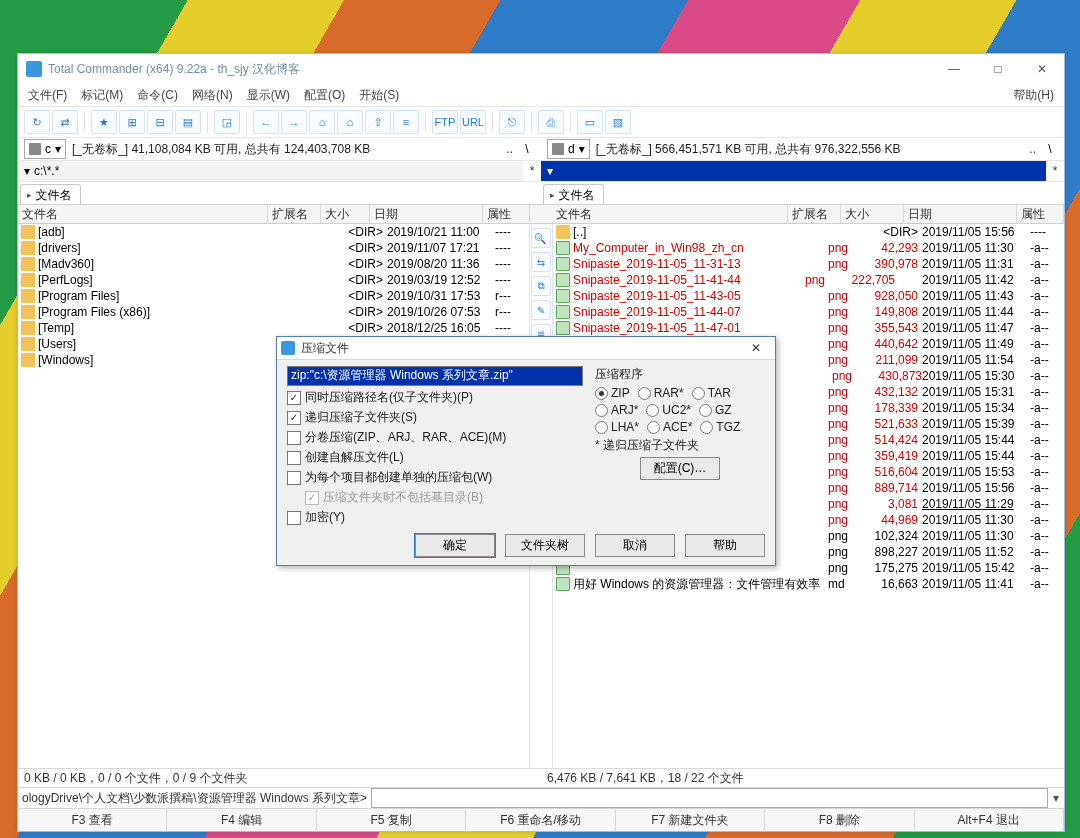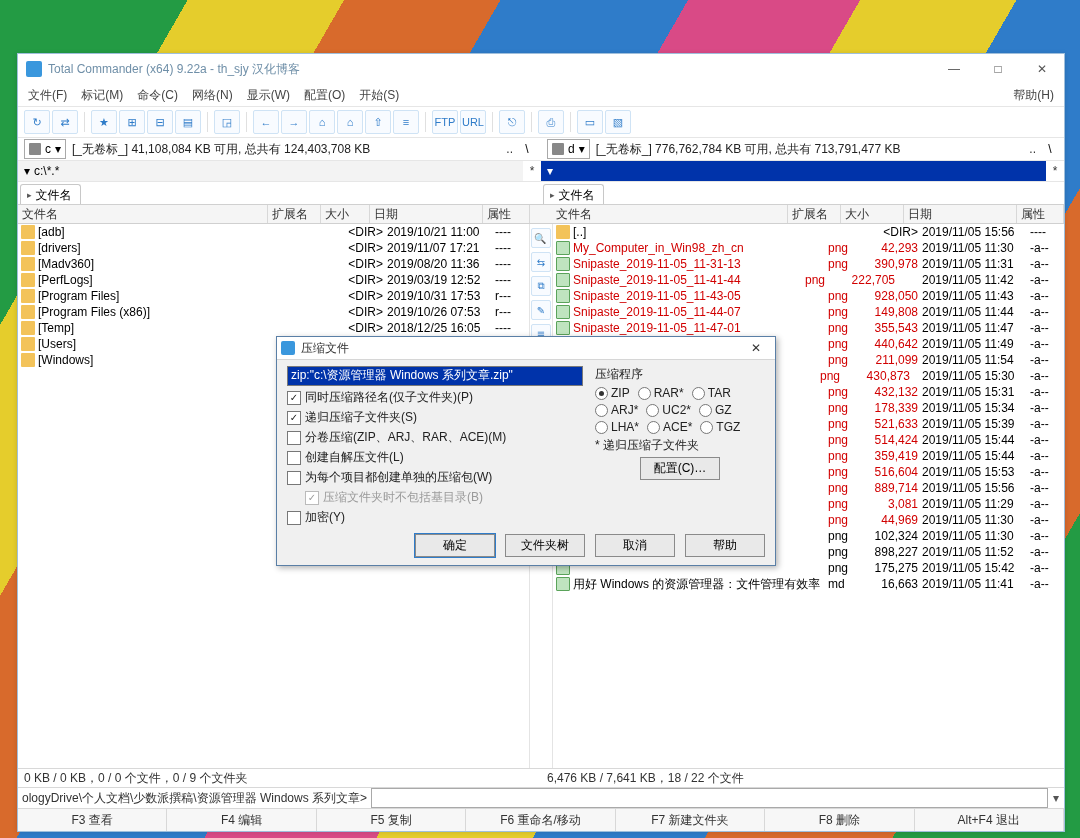--- a/index.html
+++ b/index.html
@@ -179,21 +179,21 @@
       <span class="drive-text">[_无卷标_] 41,108,084 KB 可用, 总共有 124,403,708 KB</span>
       <span class="dots">..</span>
       <span class="bslash">\</span>
     </div>
     <div class="driveside">
       <div class="drive-sel">
         <span class="dicon"></span>
         <span>d</span>
         <span>▾</span>
       </div>
-      <span class="drive-text">[_无卷标_] 776,762,784 KB 可用, 总共有 713,791,477 KB</span>
+      <span class="drive-text">[_无卷标_] 566,451,571 KB 可用, 总共有 976,322,556 KB</span>
       <span class="dots">..</span>
       <span class="bslash">\</span>
     </div>
   </div>
 
   <div class="pathbar">
     <div class="pathside left">
       <span class="ast">▾</span>
       <span>c:\*.*</span>
     </div>
@@ -395,21 +395,21 @@
             <span class="ext" style="width: 36px;">png</span>
             <span class="size" style="width: 54px; text-align: right;">211,099</span>
             <span style="width: 108px; padding-left: 4px;">2019/11/05 11:54</span>
             <span style="width: 34px;">-a--</span>
           </div>
           <div class="row">
             <span class="fico img"></span>
             <span class="name" style="flex: 1 1 0%; overflow: hidden;"></span>
             <span class="ext" style="width: 36px;">png</span>
             <span class="size" style="width: 54px; text-align: right;">430,873</span>
-            <span style="width: 108px; padding-left: 12px;">2019/11/05 15:30</span>
+            <span style="width: 108px; padding-left: 0;">2019/11/05 15:30</span>
             <span style="width: 34px;">-a--</span>
           </div>
           <div class="row">
             <span class="fico img"></span>
             <span class="name" style="flex: 1 1 0%; overflow: hidden;"></span>
             <span class="ext" style="width: 36px;">png</span>
             <span class="size" style="width: 54px; text-align: right;">432,132</span>
             <span style="width: 108px; padding-left: 4px;">2019/11/05 15:31</span>
             <span style="width: 34px;">-a--</span>
           </div>
@@ -459,21 +459,21 @@
             <span class="ext" style="width: 36px;">png</span>
             <span class="size" style="width: 54px; text-align: right;">889,714</span>
             <span style="width: 108px; padding-left: 4px;">2019/11/05 15:56</span>
             <span style="width: 34px;">-a--</span>
           </div>
           <div class="row">
             <span class="fico img"></span>
             <span class="name" style="flex: 1 1 0%; overflow: hidden;"></span>
             <span class="ext" style="width: 36px;">png</span>
             <span class="size" style="width: 54px; text-align: right;">3,081</span>
-            <span style="width: 108px; padding-left: 4px;">2019/11/05 11:29</span>
+            <span style="width: 108px; padding-left: 4px; text-decoration: underline;">2019/11/05 11:29</span>
             <span style="width: 34px;">-a--</span>
           </div>
           <div class="row">
             <span class="fico img"></span>
             <span class="name" style="flex: 1 1 0%; overflow: hidden;"></span>
             <span class="ext" style="width: 36px;">png</span>
             <span class="size" style="width: 54px; text-align: right;">44,969</span>
             <span style="width: 108px; padding-left: 4px;">2019/11/05 11:30</span>
             <span style="width: 34px;">-a--</span>
           </div>

